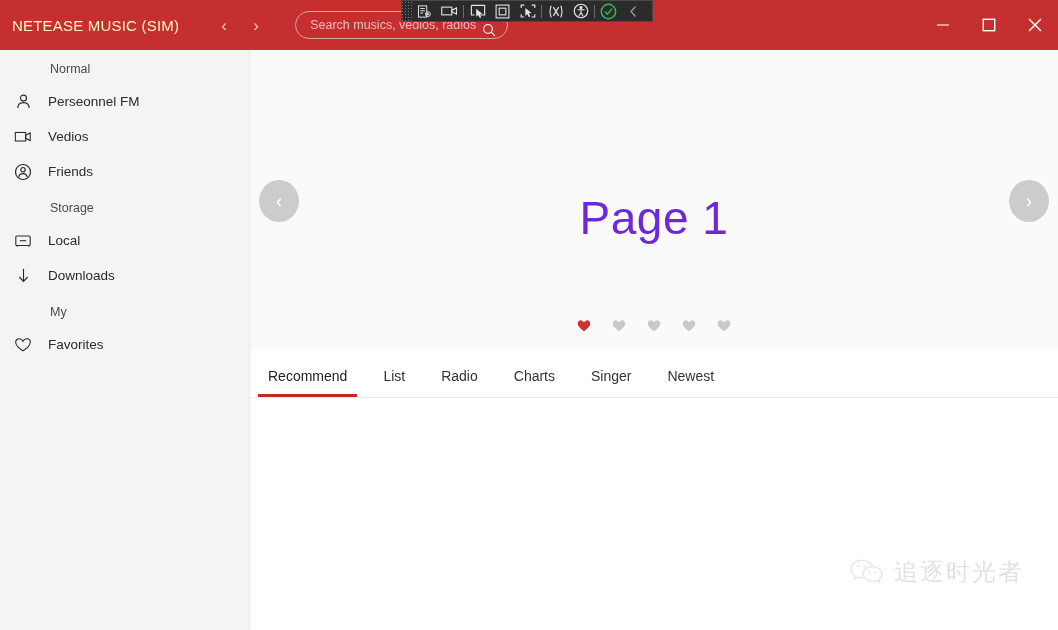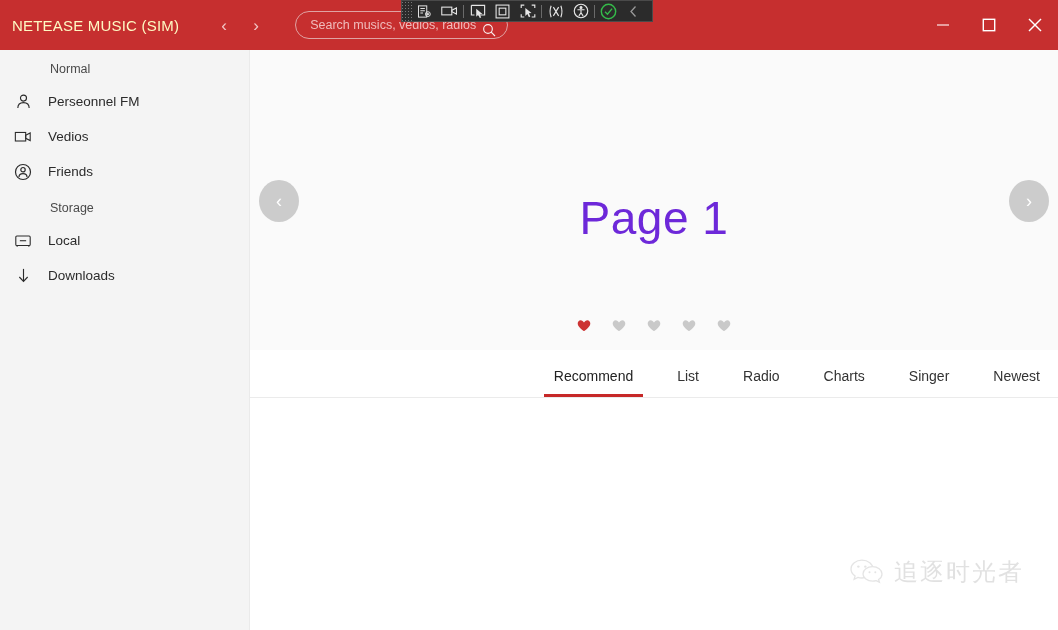--- a/index.html
+++ b/index.html
@@ -145,22 +145,22 @@
 
   .dots {
     position: absolute; left: 0; right: 0; top: 268px;
     display: flex; justify-content: center; gap: 21px;
   }
   .dot { width: 14px; height: 14px; cursor: pointer; }
 
   .tabs {
     height: 48px;
     border-bottom: 1px solid #ebebeb;
-    display: flex; align-items: flex-end; justify-content: flex-end;
-    gap: 8px;
+    display: flex; align-items: flex-end; justify-content: flex-start;
+    gap: 0;
   }
   .tab {
     position: relative;
     padding: 0 18px 13px 18px;
     font-size: 14px; color: #333333;
     cursor: pointer; white-space: nowrap;
   }
   .tab.active { color: #222222; }
   .tab.active::after {
     content: ""; position: absolute;
@@ -354,21 +354,30 @@
     <div class="side-item">
       <span class="side-ico">
         <svg width="17" height="17" viewBox="0 0 18 18" fill="none" stroke="#2b2b2b" stroke-width="1.2">
           <line x1="9" y1="2" x2="9" y2="15"></line>
           <path d="M4.6 10.6 L9 15.2 L13.4 10.6"></path>
         </svg>
       </span>
       <span>Downloads</span>
     </div>
 
-
+    <div class="side-section">My</div>
+
+    <div class="side-item">
+      <span class="side-ico">
+        <svg width="18" height="16" viewBox="0 0 20 18" fill="none" stroke="#2b2b2b" stroke-width="1.2">
+          <path d="M10 15.5 C10 15.5 1.8 10.6 1.8 5.9 C1.8 3.4 3.7 1.9 5.6 1.9 C7.4 1.9 9.2 3.2 10 4.9 C10.8 3.2 12.6 1.9 14.4 1.9 C16.3 1.9 18.2 3.4 18.2 5.9 C18.2 10.6 10 15.5 10 15.5 Z"></path>
+        </svg>
+      </span>
+      <span>Favorites</span>
+    </div>
   </div>
 
   <div class="main">
 
     <div class="banner">
       <div class="carousel-arrow left">‹</div>
       <div class="banner-title">Page 1</div>
       <div class="carousel-arrow right">›</div>
 
       <div class="dots">

